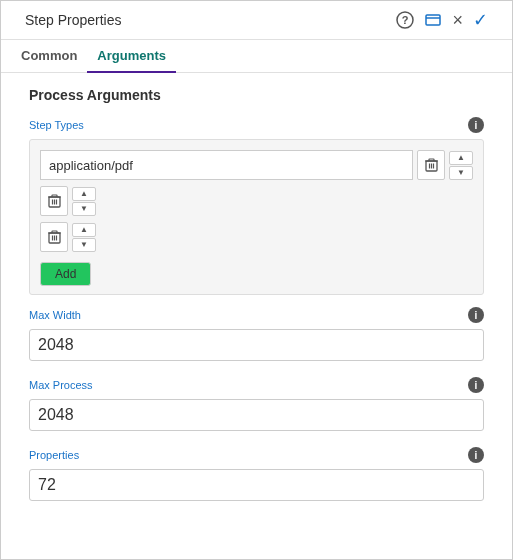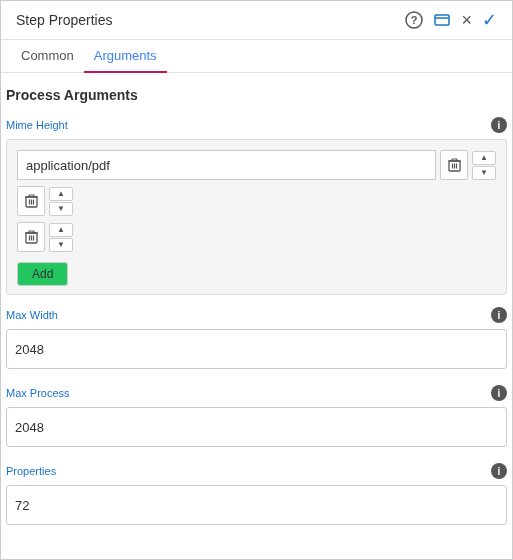--- a/index.html
+++ b/index.html
@@ -10,21 +10,21 @@
       width: 513px;
       min-height: 560px;
       border: 1px solid #ccc;
     }
 
     
     .header {
       display: flex;
       align-items: center;
       justify-content: space-between;
-      padding: 8px 15px;
+      padding: 8px 24px;
       border-bottom: 1px solid #e0e0e0;
     }
     .header-title {
       font-size: 14px;
       color: #333;
       font-weight: normal;
     }
     .header-icons {
       display: flex;
       align-items: center;
@@ -46,29 +46,30 @@
       border-bottom: 1px solid #e0e0e0;
       padding: 0 10px;
     }
     .tab {
       padding: 8px 10px;
       cursor: pointer;
       font-size: 13px;
       color: #555;
       border-bottom: 2px solid transparent;
       margin-bottom: -1px;
+      font-weight: bold;
     }
     .tab.active {
-      color: #3b82f6;
-      border-bottom: 2px solid #be185d;
+      color: #0f766e;
+      border-bottom: 2px solid #4c1d95;
     }
 
     
     .content {
-      padding: 14px 5px;
+      padding: 14px 28px;
     }
 
     .section-title {
       font-size: 14px;
       font-weight: bold;
       color: #333;
       margin-bottom: 14px;
     }
 
     
@@ -171,23 +172,23 @@
       color: #333;
       margin-top: 4px;
     }
 
     
     .field-input {
       width: 100%;
       border: 1px solid #ccc;
       border-radius: 3px;
       padding: 6px 8px;
-      font-size: 13px;
-      color: #333;
-      height: 40px;
+      font-size: 16px;
+      color: #333;
+      height: 32px;
       margin-bottom: 12px;
     }
 
     .field-group {
       margin-bottom: 4px;
     }
   </style>
 </head>
 <body>
 
@@ -214,21 +215,21 @@
 <div class="tabs">
   <div class="tab">Common</div>
   <div class="tab active">Arguments</div>
 </div>
 
 <div class="content">
 
   <div class="section-title">Process Arguments</div>
 
   <div class="field-label-row">
-    <span class="field-label">Mime Height</span>
+    <span class="field-label">Step Types</span>
     <span class="info-icon">i</span>
   </div>
 
   <div class="mime-container">
     
     <div class="mime-row">
       <input class="mime-input" type="text" value="application/pdf" style="">
       <button class="delete-btn">
         <svg width="13" height="14" viewBox="0 0 13 14" fill="none">
           <rect x="1" y="3" width="11" height="10" rx="1" stroke="#555" stroke-width="1.3"></rect>

